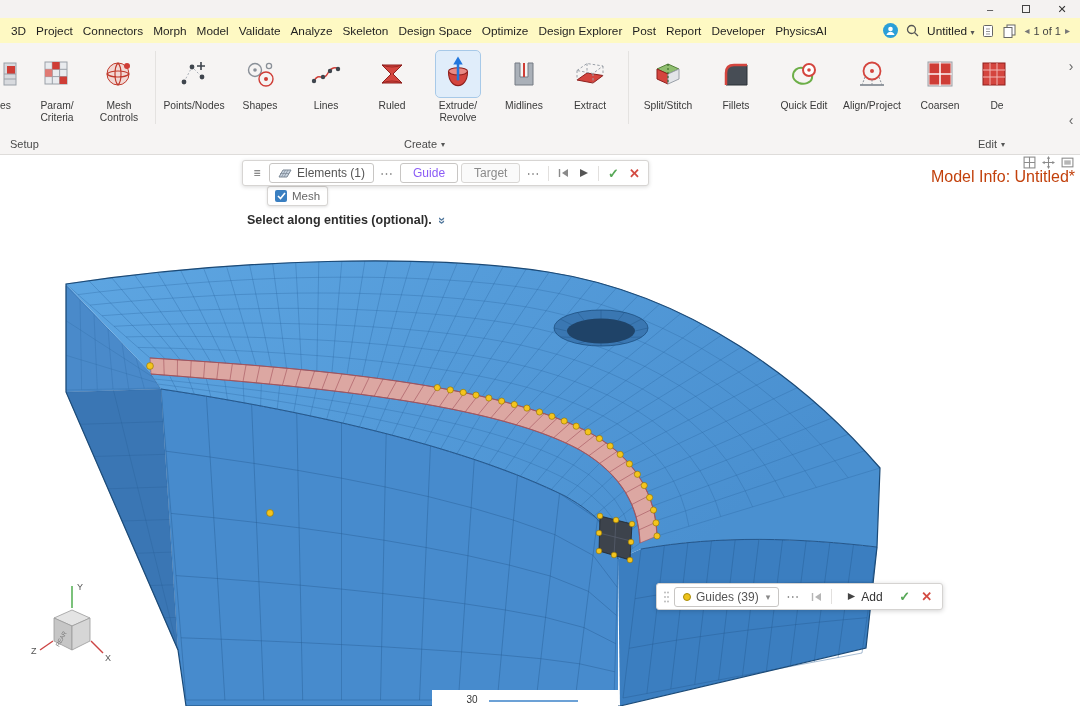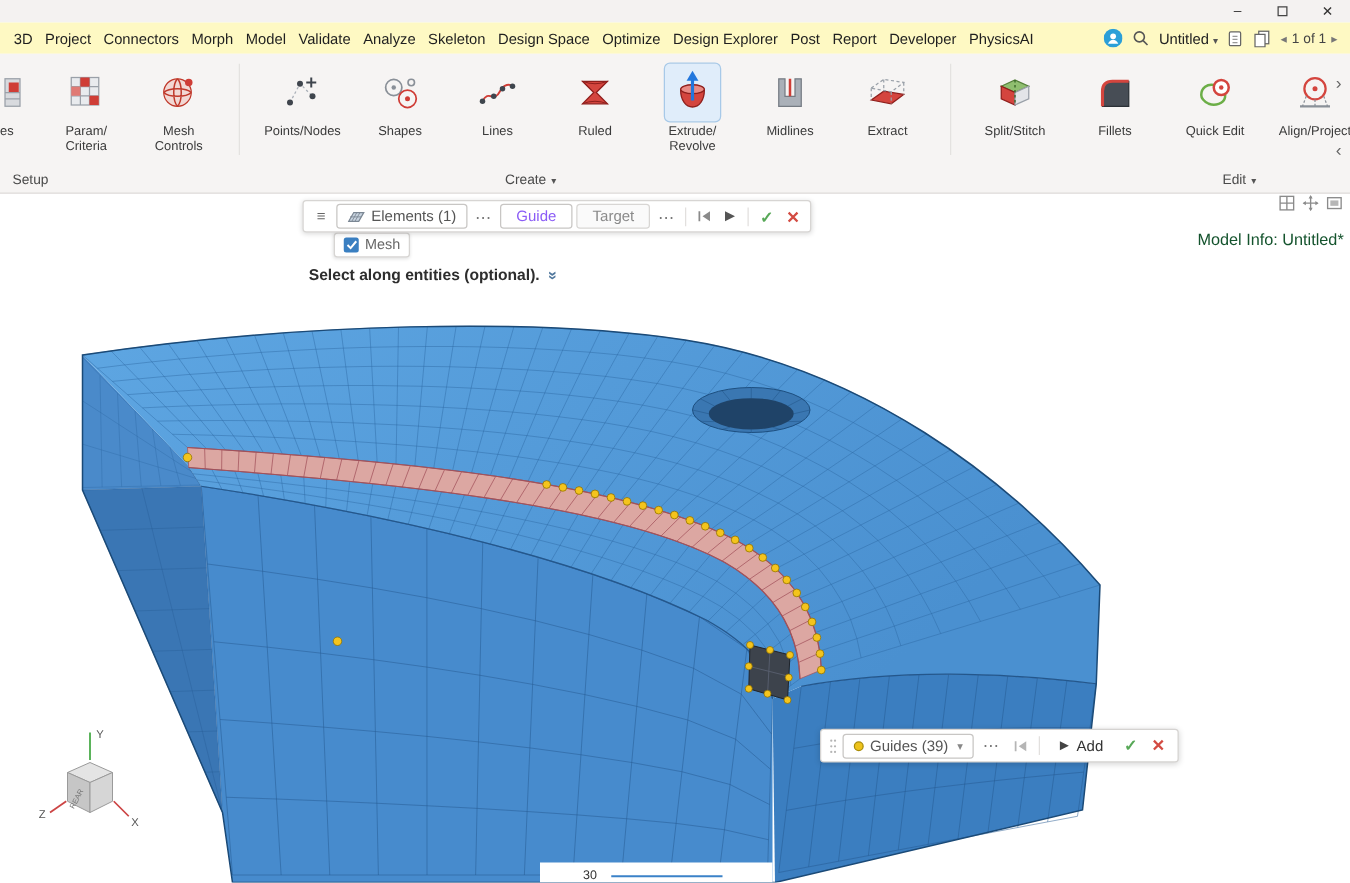--- a/index.html
+++ b/index.html
@@ -10,21 +10,21 @@
 .winbtn{width:36px;height:18px;display:flex;align-items:center;justify-content:center;font-size:11px;color:#333;}
 .maxbox{width:8px;height:8px;border:1px solid #444;display:inline-block;}
 #menubar{position:absolute;top:18px;left:0;right:0;height:25px;background:#fef9c3;z-index:20;display:flex;align-items:center;padding:0 6px;}
 .menu-item{font-size:11.8px;color:#1f1f1f;padding:0 5px;white-space:nowrap;}
 .mb-right{margin-left:auto;display:flex;align-items:center;gap:8px;padding-right:4px;}
 .doc-title{font-size:11.8px;color:#222;white-space:nowrap;}
 .tiny-caret{font-size:8px;color:#555;}
 .pager{display:flex;align-items:center;gap:4px;font-size:11px;color:#444;}
 .pager .arr{color:#777;font-size:10px;}
 #ribbon{position:absolute;top:43px;left:0;right:0;height:112px;background:#f6f4f3;border-bottom:1px solid #dedcda;z-index:20;overflow:hidden;}
-.rib-tools{display:flex;align-items:flex-start;padding-top:8px;gap:12px;}
+.rib-tools{display:flex;align-items:flex-start;padding-top:8px;}
 .tool{display:flex;flex-direction:column;align-items:center;gap:3px;width:66px;flex:none;}
 .tool.w62{width:62px;}
 .tool.w68{width:68px;}
 .iconbox{width:44px;height:46px;display:flex;align-items:center;justify-content:center;border-radius:4px;}
 .tool.active .iconbox{background:#e0edfa;outline:1px solid #a7c9e8;}
 .tool-label{font-size:10.3px;color:#3a3a3a;text-align:center;line-height:1.18;max-width:64px;}
 .rib-sep{width:1px;align-self:stretch;background:#e4e2e0;margin:0 5px;flex:none;}
 .tool.partial-left{width:26px;overflow:hidden;align-items:flex-start;}
 .tool.partial-left .iconbox{width:44px;margin-left:-20px;}
 .tool.partial-left .tool-label{margin-left:0px;}
@@ -47,21 +47,21 @@
 .no{color:#d34b42;font-weight:bold;font-size:13px;}
 .mesh-chip{position:absolute;left:267px;top:186px;height:20px;z-index:14;display:flex;align-items:center;gap:5px;background:#fff;border:1px solid #d7d5d3;border-radius:3px;box-shadow:0 1px 3px rgba(0,0,0,.12);padding:0 7px;}
 .cbx{width:12px;height:12px;background:#3a7fc1;border-radius:2px;display:inline-flex;align-items:center;justify-content:center;}
 .mesh-lbl{font-size:11.5px;color:#666;}
 .instruction{position:absolute;left:247px;top:213px;z-index:14;font-size:12.5px;font-weight:bold;color:#2d2d2d;display:flex;gap:7px;}
 .morechev{display:inline-block;transform:rotate(90deg);color:#50779c;font-weight:bold;font-size:13px;}
 .guidesbar{position:absolute;left:656px;top:583px;height:27px;z-index:15;display:flex;align-items:center;gap:4px;background:#fff;border:1px solid #d5d3d1;border-radius:3px;box-shadow:0 1px 5px rgba(0,0,0,.18);padding:0 6px;font-size:12px;color:#444;}
 .ydot{width:8px;height:8px;border-radius:50%;background:#eec31c;border:1px solid #a98c08;display:inline-block;}
 .caret{color:#888;font-size:9px;margin-left:2px;}
 .addbtn{display:inline-flex;align-items:center;gap:5px;height:20px;padding:0 9px;color:#333;font-size:12px;}
-.modelinfo{position:absolute;right:5px;top:184px;z-index:14;font-size:13px;color:#14532d;}
+.modelinfo{position:absolute;right:5px;top:168px;z-index:14;font-size:16px;color:#c2410c;}
 .mi-icons{position:absolute;right:6px;top:156px;z-index:14;display:flex;gap:6px;opacity:.85;}
 svg text{font-family:"Liberation Sans",sans-serif;}
 </style>
 </head>
 <body>
 
 <svg id="scene" width="1080" height="706" viewBox="0 0 1080 706">
   <defs>
     <linearGradient id="gradTop" x1="0" y1="0" x2="1" y2="0.4">
       <stop offset="0" stop-color="#5ea6e2"></stop>

